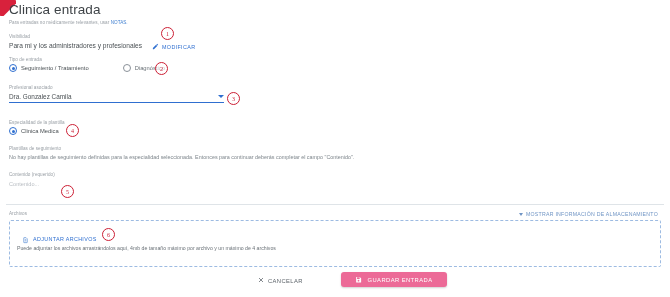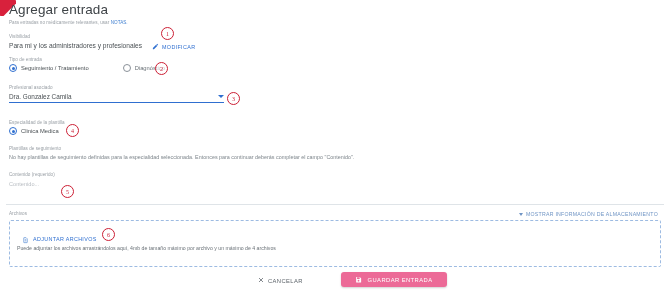--- a/index.html
+++ b/index.html
@@ -220,21 +220,21 @@
 </style>
 </head>
 <body>
 
 <div class="page">
 
   <div class="corner-ribbon">
       <i></i>
     </div>
 
-  <div class="title">Agregar entrada</div>
+  <div class="title">Clinica entrada</div>
 
   <div class="subtitle">
     <span>Para entradas no médicamente relevantes, usar </span><a href="#">NOTAS.</a>
   </div>
 
   <div class="field-label" style="left:9px; top:34px;">Visibilidad</div>
   <div class="field-value" style="left:9px; top:42px;">Para mi y los administradores y profesionales</div>
   <div class="link-action" style="left:152px; top:43px;">
     <span>
       <svg width="7" height="7" viewBox="0 0 24 24" fill="#2f6fd0">

